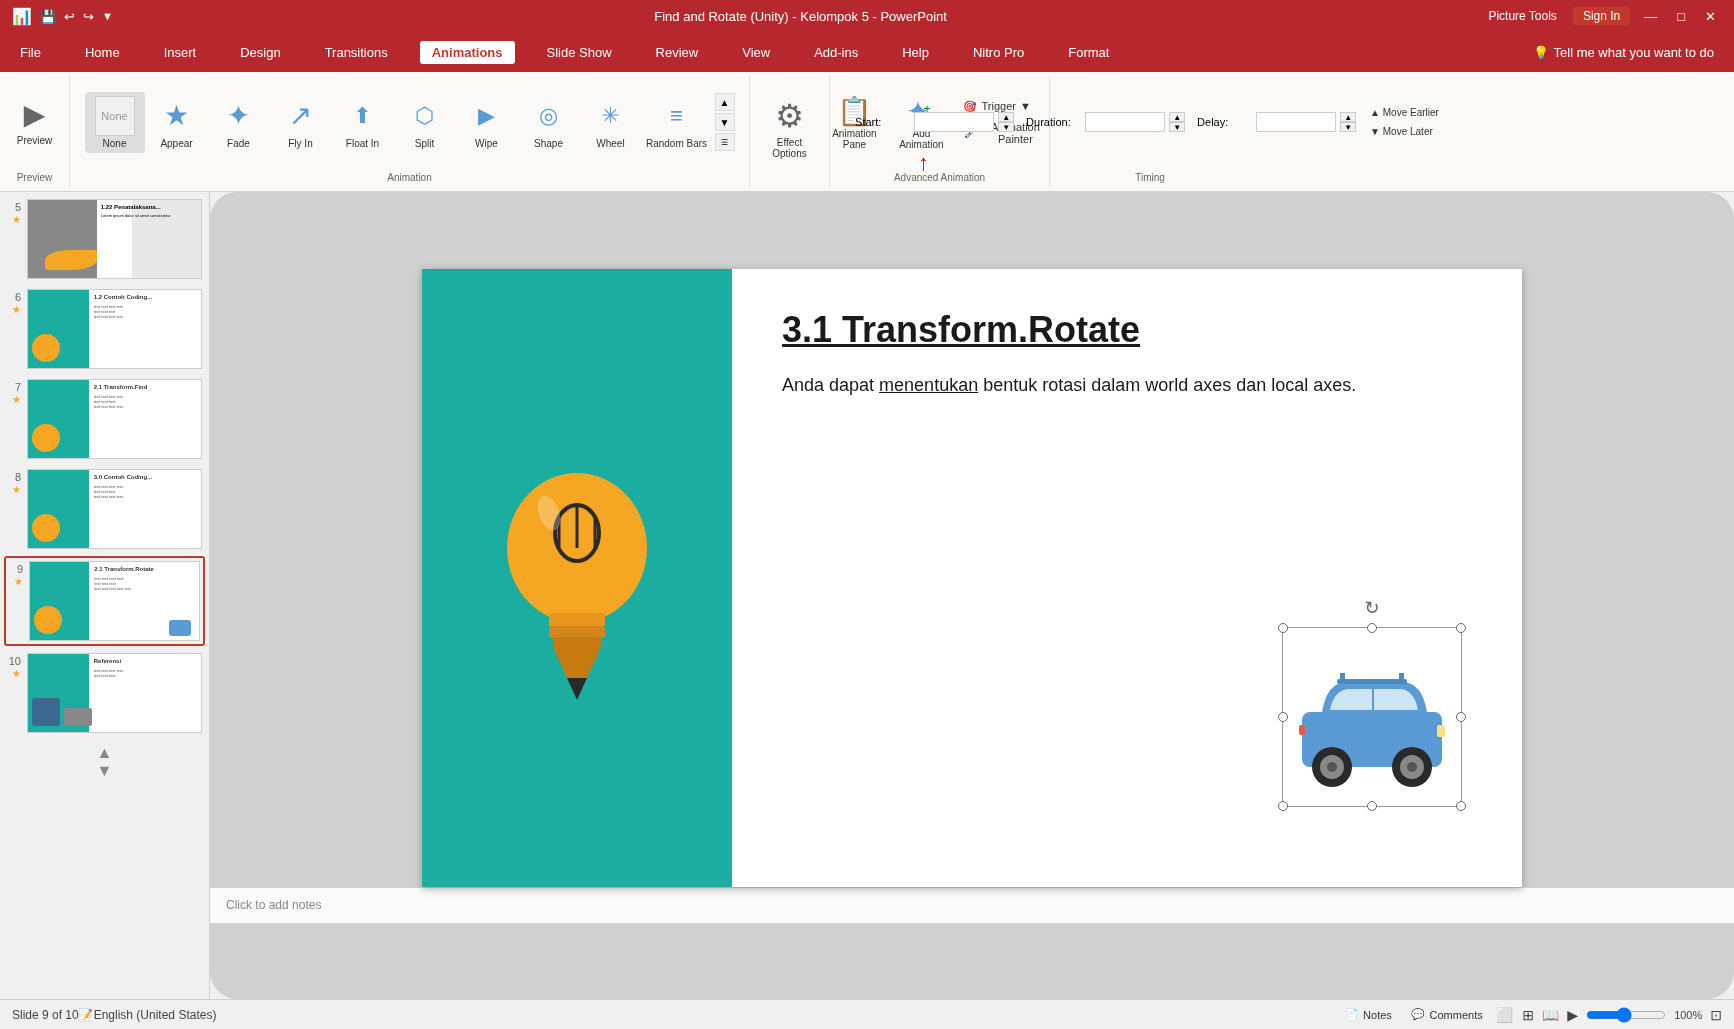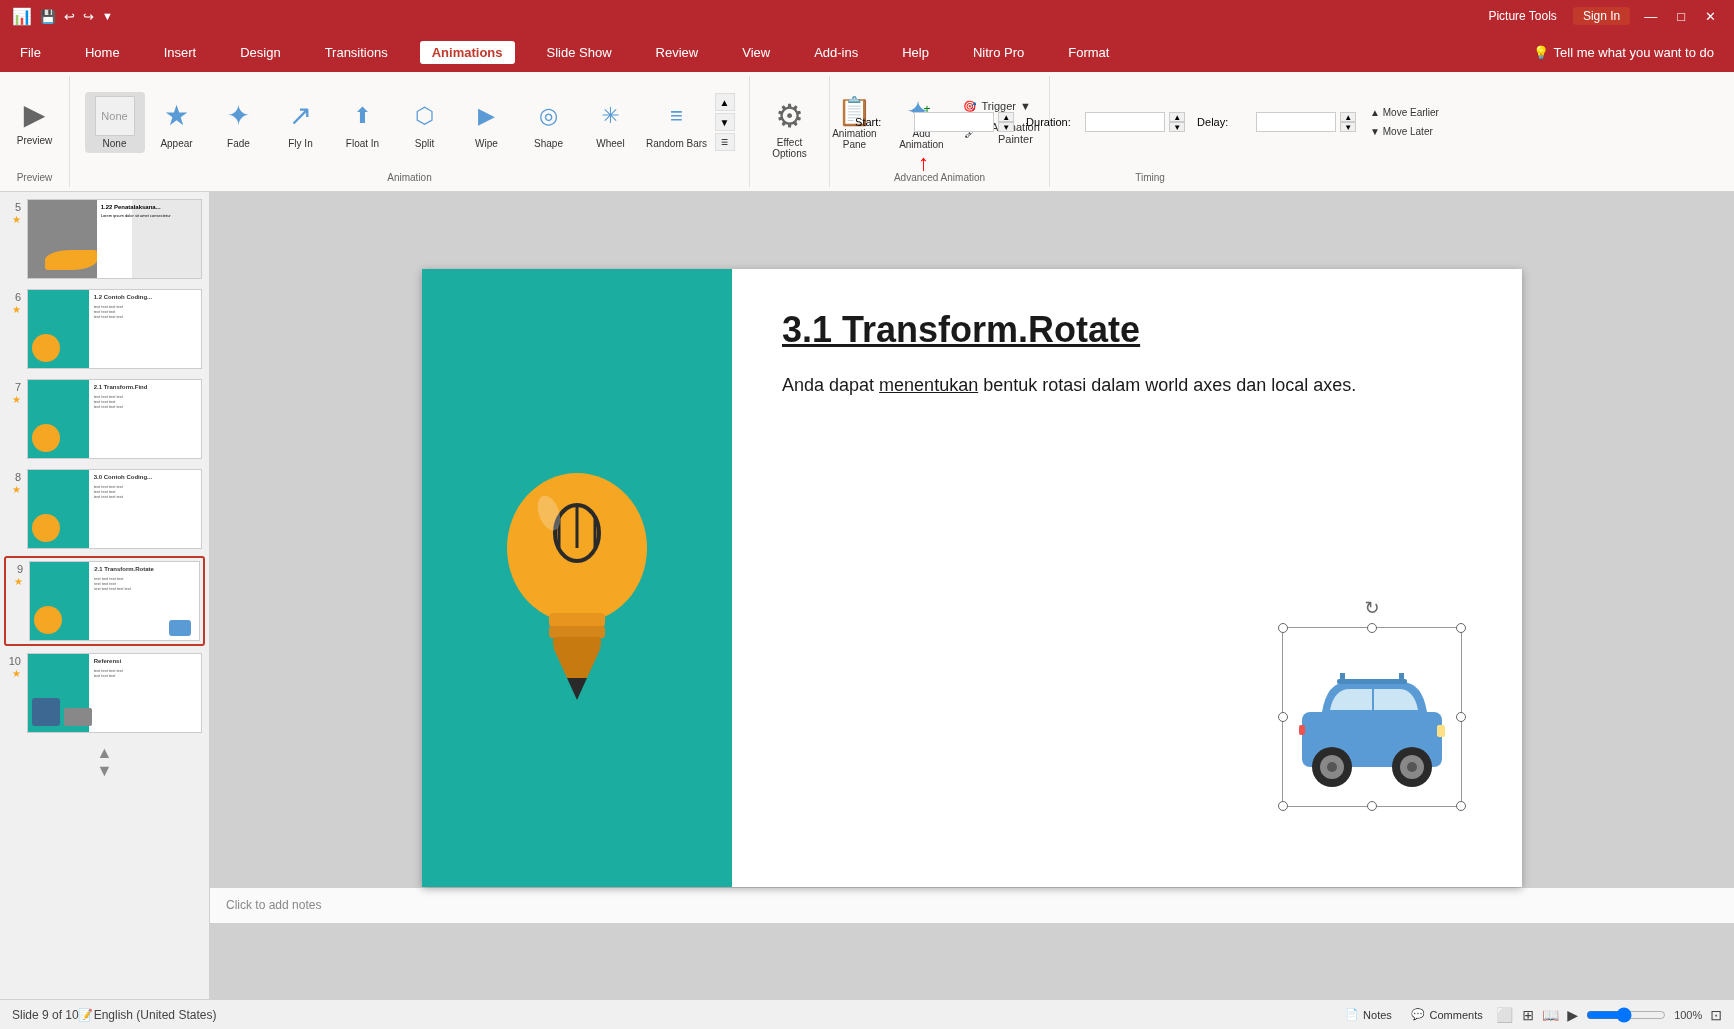--- a/index.html
+++ b/index.html
@@ -195,20 +195,21 @@
     
     .canvas-area {
       flex: 1;
       background: #d0d0d0;
       display: flex;
       flex-direction: column;
       align-items: center;
       justify-content: center;
       position: relative;
       overflow: hidden;
+      border-radius: 27px;
     }
     .slide-canvas {
       background: white;
       width: 1100px;
       height: 618px;
       position: relative;
       box-shadow: 0 2px 8px rgba(0,0,0,0.3);
       display: flex;
     }
 
@@ -361,20 +362,23 @@
 </head>
 <body>
 
 <div class="title-bar">
   <div class="title-bar-left">
     <span style="font-size:16px;">📊</span>
     <span style="cursor:pointer;font-size:13px;">💾</span>
     <span style="cursor:pointer;font-size:13px;">↩</span>
     <span style="cursor:pointer;font-size:13px;">↪</span>
     <span style="cursor:pointer;font-size:11px;">▼</span>
+  </div>
+  <div class="title-bar-center">
+    <span>Find and Rotate (Unity) - Kelompok 5  -  PowerPoint</span>
   </div>
   <div class="title-bar-right">
     <span style="font-size:12px; margin-right:8px;">Picture Tools</span>
     <button class="title-bar-btn">Sign In</button>
     <span style="cursor:pointer;padding:2px 6px;">—</span>
     <span style="cursor:pointer;padding:2px 6px;">□</span>
     <span style="cursor:pointer;padding:2px 6px;">✕</span>
   </div>
 </div>
 

